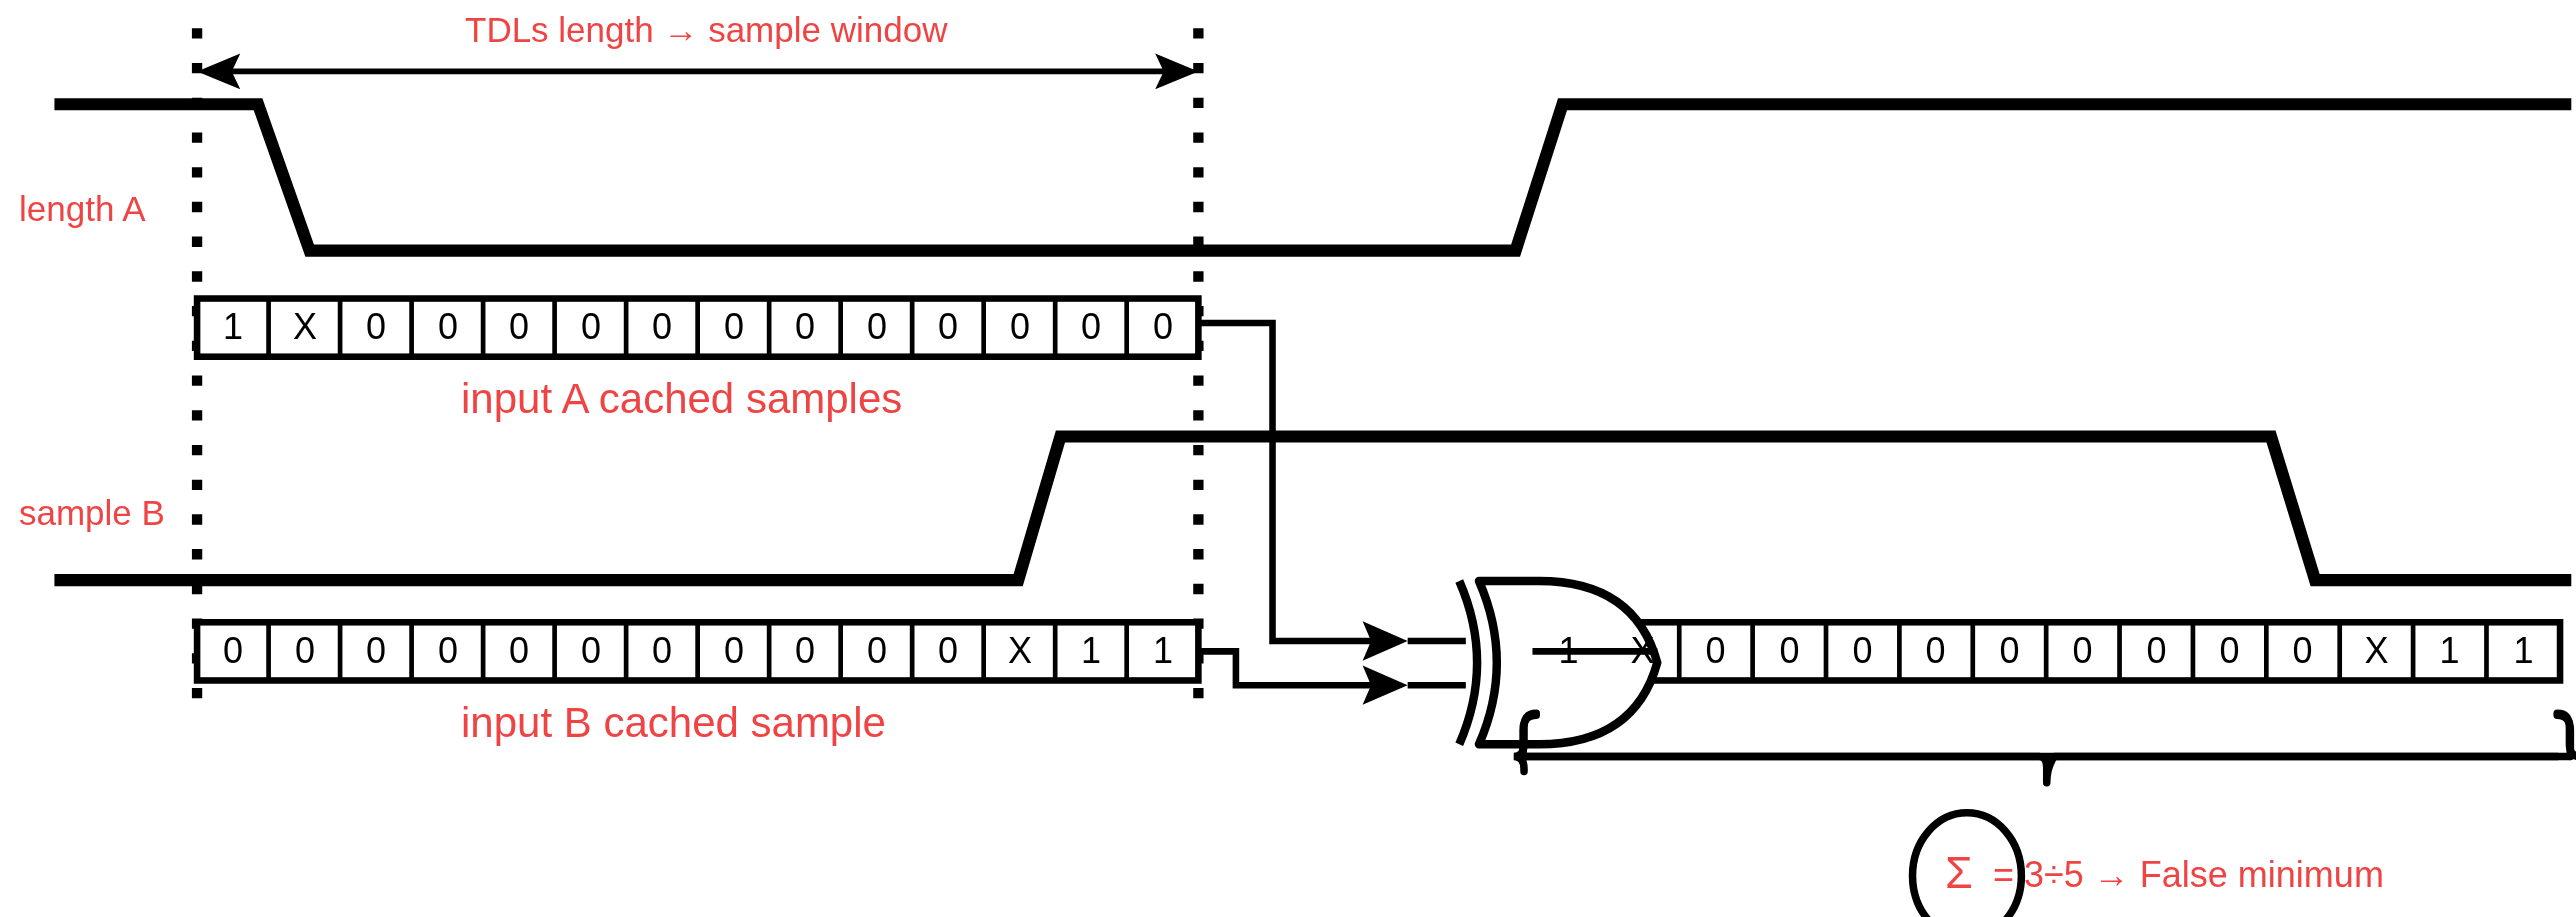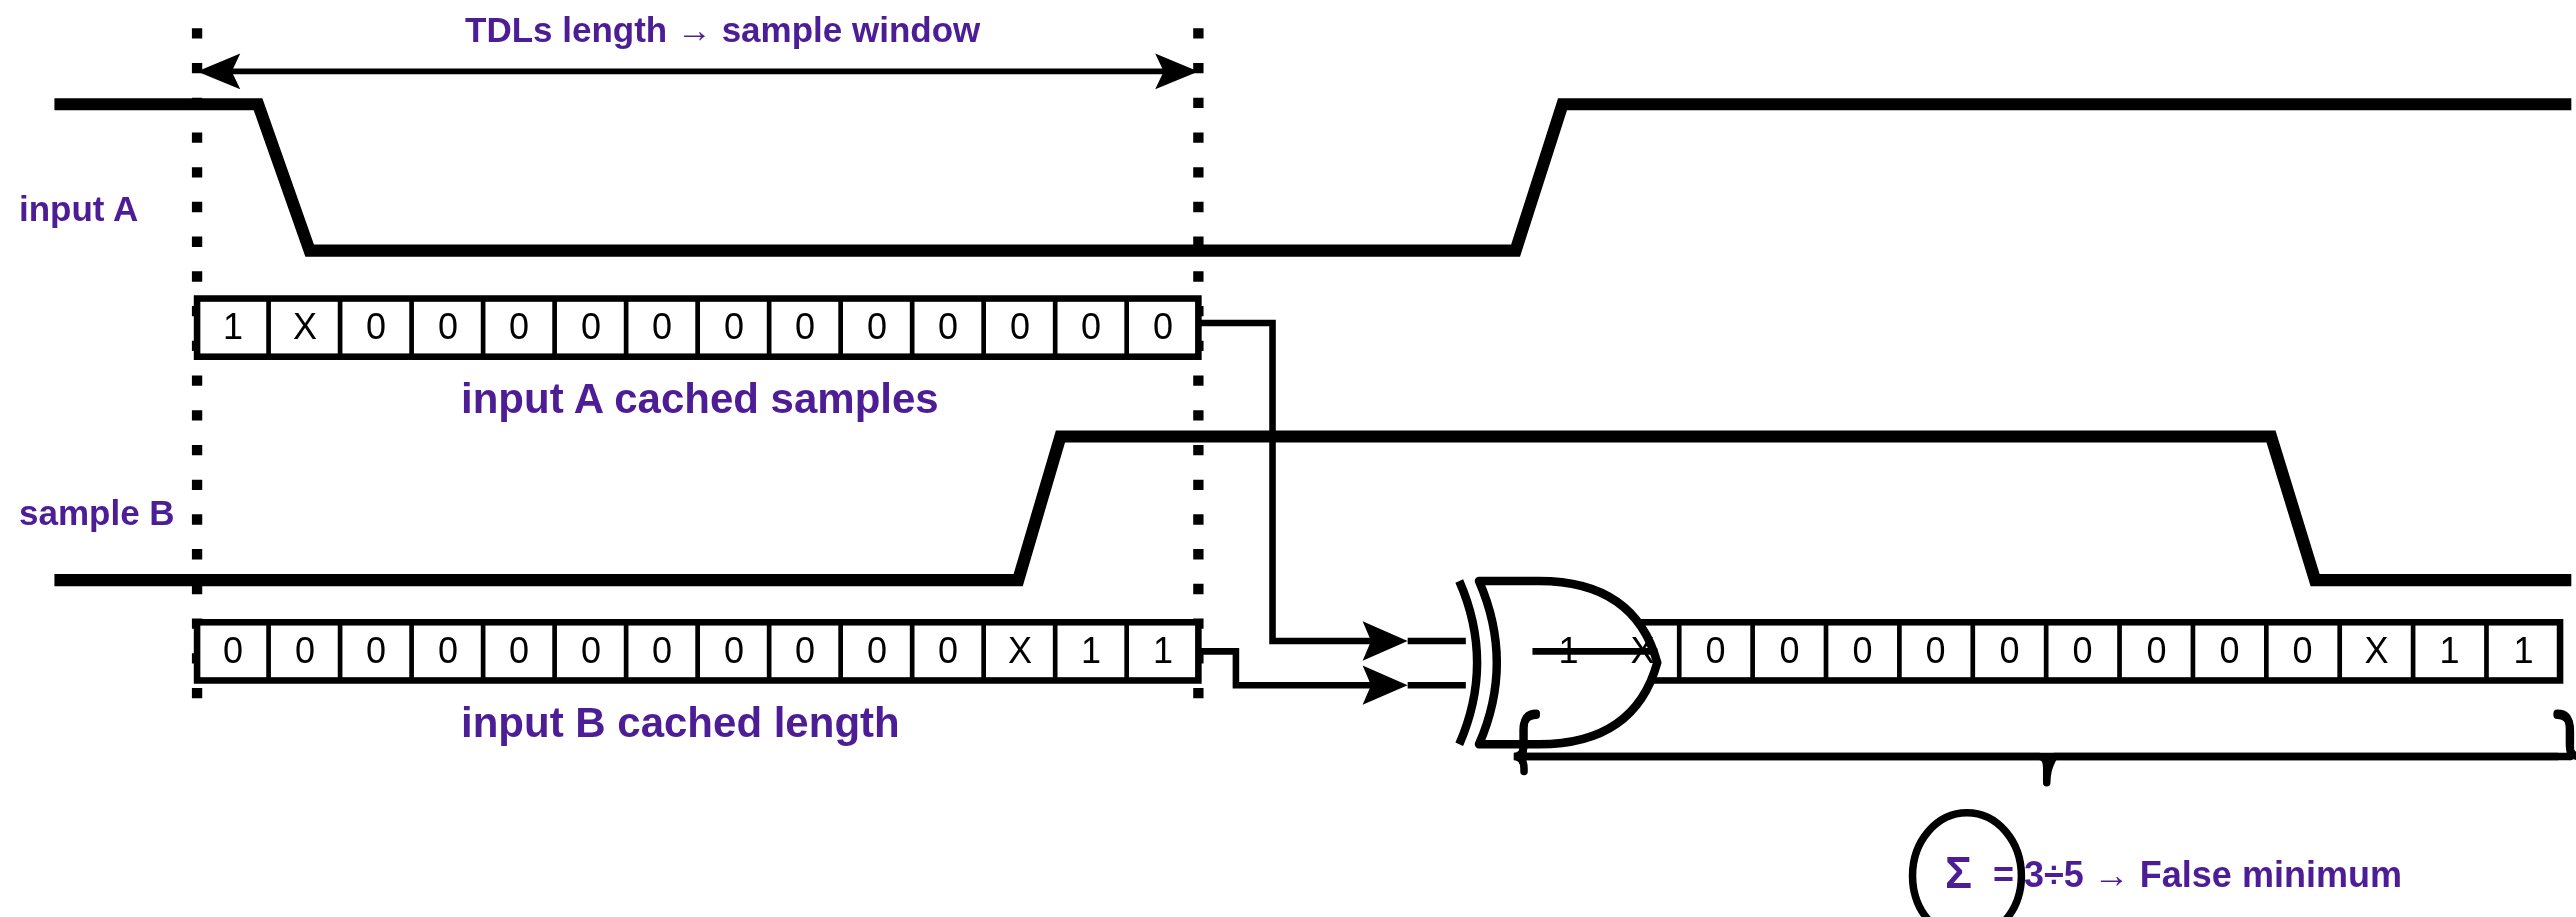--- a/index.html
+++ b/index.html
@@ -24,23 +24,22 @@
     left: 0;
     top: 0;
     width: 2576px;
     height: 918px;
     display: block;
   }
   .lbl {
     position: absolute;
     white-space: nowrap;
     font-family: "Liberation Sans", sans-serif;
-    color: #4c1d95;
+    color: #ef4444;
     line-height: 1;
-    font-weight: bold;
   }
   .sig-label { font-size: 35px; }
   .cap-label { font-size: 42px; }
   .top-label { font-size: 35px; }
   .sum-label { font-size: 36px; }
   .cell-text {
     position: absolute;
     font-size: 36px;
     text-align: center;
     line-height: 1;
@@ -152,27 +151,27 @@
     <path d="M1624,806 L2173,806 Q2181,806 2181,818 L2181,834
              Q2181,818 2189,806 L2738,806" fill="none" stroke="#000" stroke-width="8" stroke-linejoin="round" stroke-linecap="round"></path>
     <path d="M1637,762 Q1623,762 1623,778 L1623,806" fill="none" stroke="#000" stroke-width="8" stroke-linecap="round"></path>
     <path d="M2725,762 Q2739,762 2739,778 L2739,806" fill="none" stroke="#000" stroke-width="8" stroke-linecap="round"></path>
 
     <ellipse cx="2096" cy="933" rx="58" ry="67" fill="#ffffff" stroke="#000" stroke-width="8"></ellipse>
   </svg>
 
   <div class="lbl top-label" style="left:465px; top:12.2px;">TDLs length → sample window</div>
 
-  <div class="lbl sig-label" style="left:19px; top:191px;">input A</div>
+  <div class="lbl sig-label" style="left:19px; top:191px;">length A</div>
 
   <div class="lbl sig-label" style="left:19px; top:495px;">sample B</div>
 
   <div class="lbl cap-label" style="left:461px; top:378px;">input A cached samples</div>
 
-  <div class="lbl cap-label" style="left:461px; top:702px;">input B cached length</div>
+  <div class="lbl cap-label" style="left:461px; top:702px;">input B cached sample</div>
 
   <div id="cells-a">
       <div class="cell-text" style="left: 197px; top: 309px; width: 72px;">1</div>
       <div class="cell-text" style="left: 269px; top: 309px; width: 72px;">X</div>
       <div class="cell-text" style="left: 340px; top: 309px; width: 72px;">0</div>
       <div class="cell-text" style="left: 412px; top: 309px; width: 72px;">0</div>
       <div class="cell-text" style="left: 483px; top: 309px; width: 72px;">0</div>
       <div class="cell-text" style="left: 555px; top: 309px; width: 72px;">0</div>
       <div class="cell-text" style="left: 626px; top: 309px; width: 72px;">0</div>
       <div class="cell-text" style="left: 698px; top: 309px; width: 72px;">0</div>

